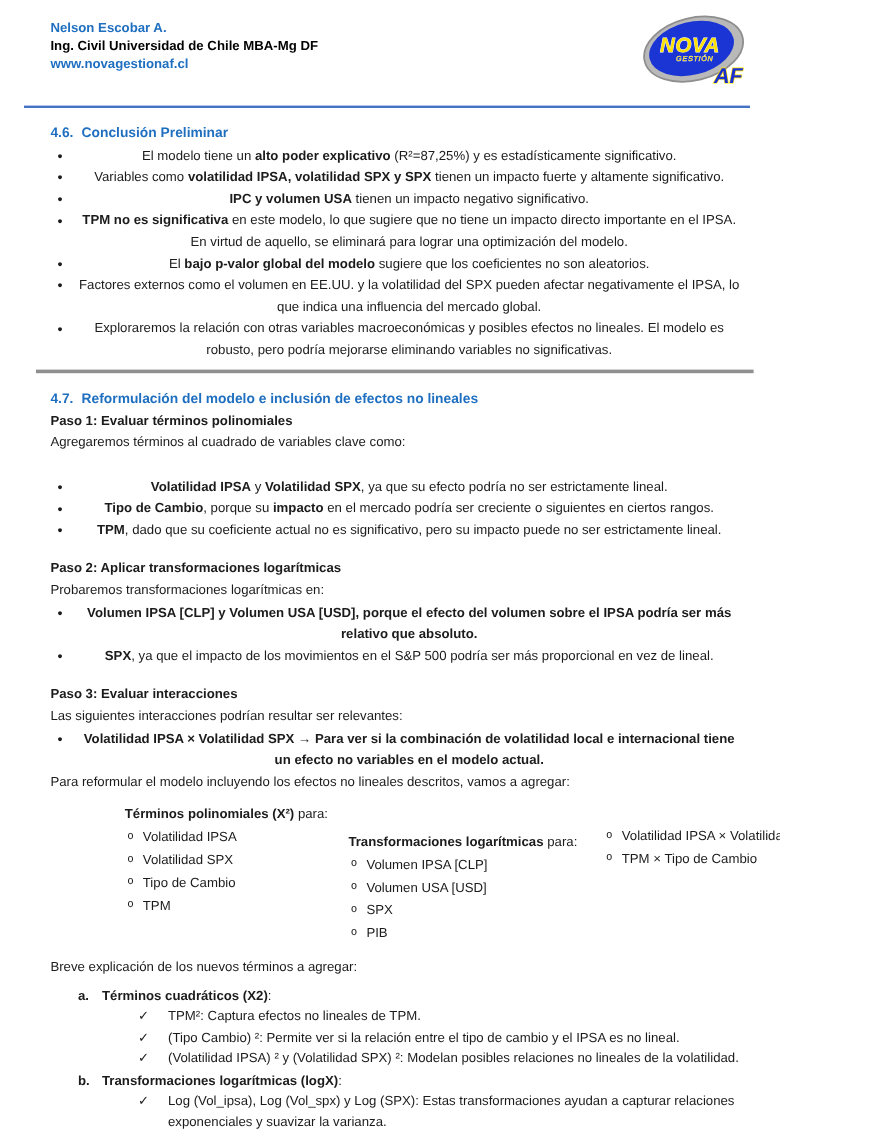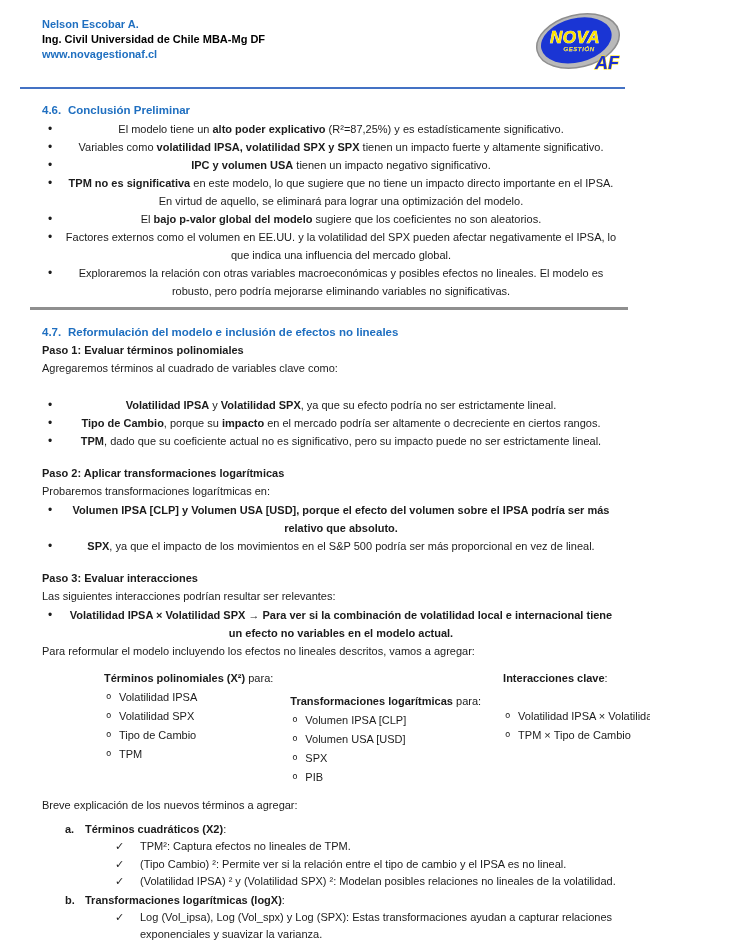--- a/index.html
+++ b/index.html
@@ -104,21 +104,21 @@
     <h2 class="sec-title" style="margin-top:14px;">
       <span class="sec-num">4.7.</span><span>Reformulación del modelo e inclusión de efectos no lineales</span>
     </h2>
 
     <div class="step">
       <div class="step-title">Paso 1: Evaluar términos polinomiales</div>
       <div class="para">Agregaremos términos al cuadrado de variables clave como:</div>
       <div class="gap"></div>
       <ul class="bullets">
         <li><span class="b">Volatilidad IPSA</span><span> y </span><span class="b">Volatilidad SPX</span><span>, ya que su efecto podría no ser estrictamente lineal.</span></li>
-        <li><span class="b">Tipo de Cambio</span><span>, porque su </span><span class="b">impacto</span><span> en el mercado podría ser altamente o decreciente en ciertos rangos.</span></li>
+        <li><span class="b">Tipo de Cambio</span><span>, porque su </span><span class="b">impacto</span><span> en el mercado podría ser creciente o siguientes en ciertos rangos.</span></li>
         <li><span class="b">TPM</span><span>, dado que su coeficiente actual no es significativo, pero su impacto puede no ser estrictamente lineal.</span></li>
       </ul>
     </div>
 
     <div class="gap-sm"></div>
 
     <div class="step">
       <div class="step-title">Paso 2: Aplicar transformaciones logarítmicas</div>
       <div class="para">Probaremos transformaciones logarítmicas en:</div>
       <ul class="bullets">
@@ -154,21 +154,20 @@
       <div class="col-title"><span class="bold">Transformaciones logarítmicas</span><span> para:</span></div>
       <ul class="circle-list">
         <li>Volumen IPSA [CLP]</li>
         <li>Volumen USA [USD]</li>
         <li>SPX</li>
         <li>PIB</li>
       </ul>
     </div>
     <div class="vrule"></div>
     <div class="col col3">
-      <div class="col-title"><span class="bold">Interacciones clave</span><span>:</span></div>
       <ul class="circle-list">
         <li>Volatilidad IPSA × Volatilidad SPX</li>
         <li>TPM × Tipo de Cambio</li>
       </ul>
     </div>
   </div>
 
   <div class="para" style="margin-top:9px;">Breve explicación de los nuevos términos a agregar:</div>
 
   <div class="expl">

